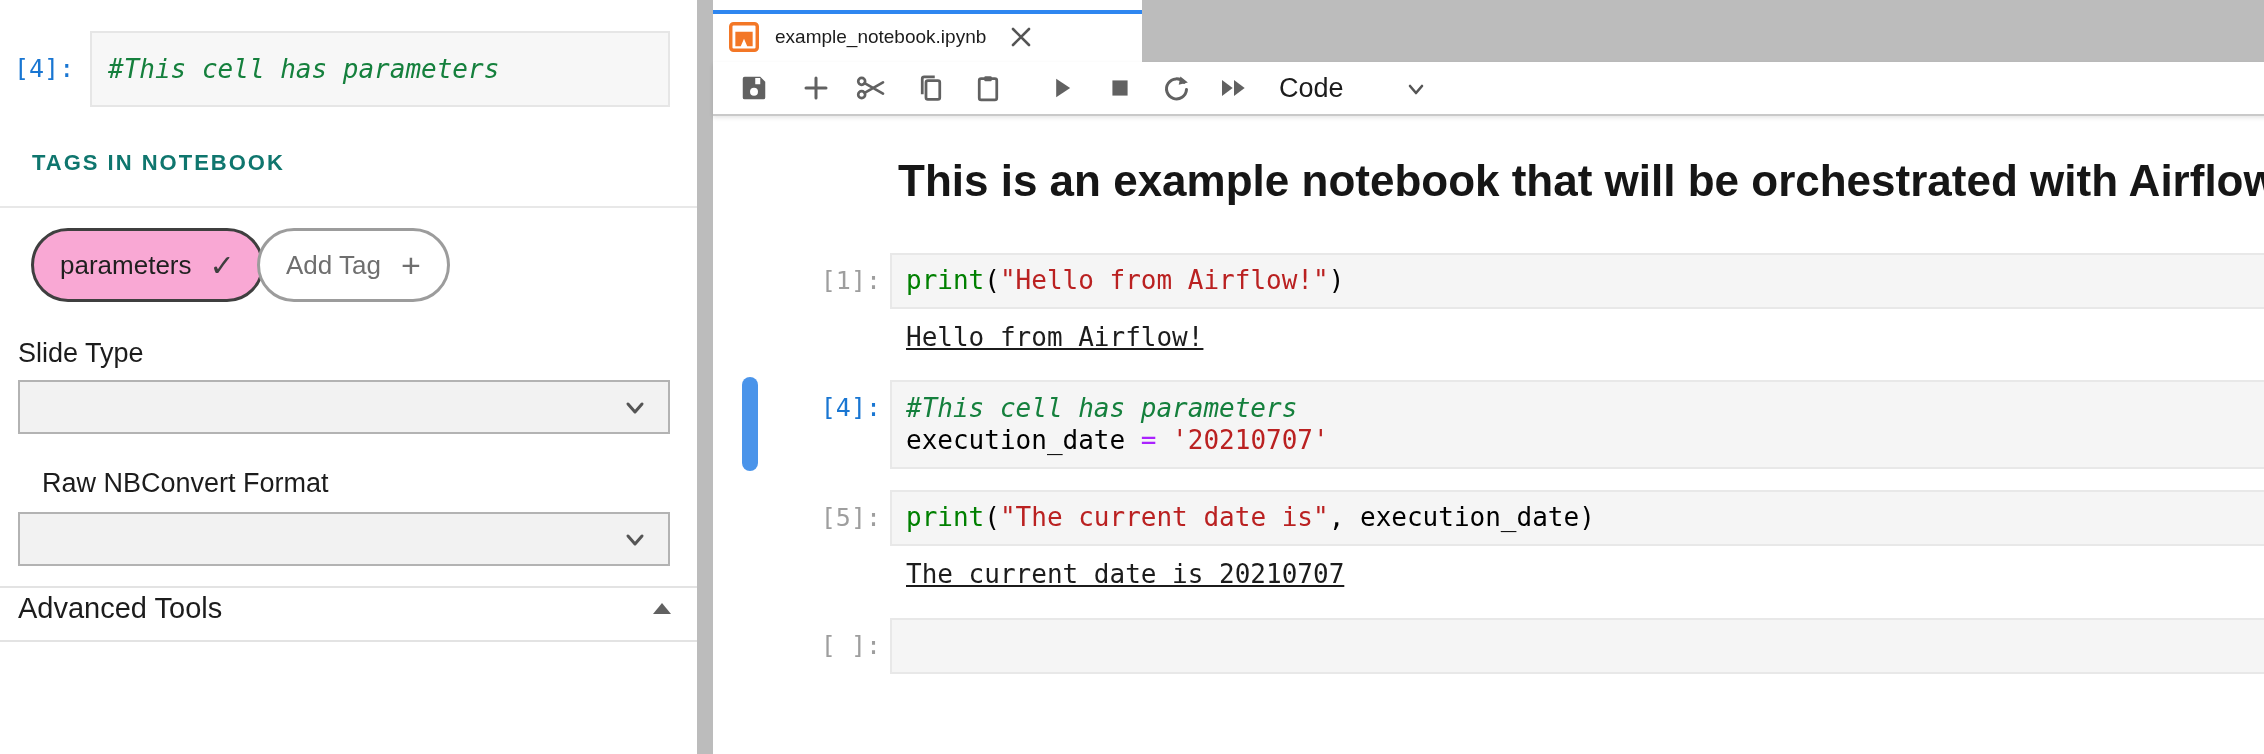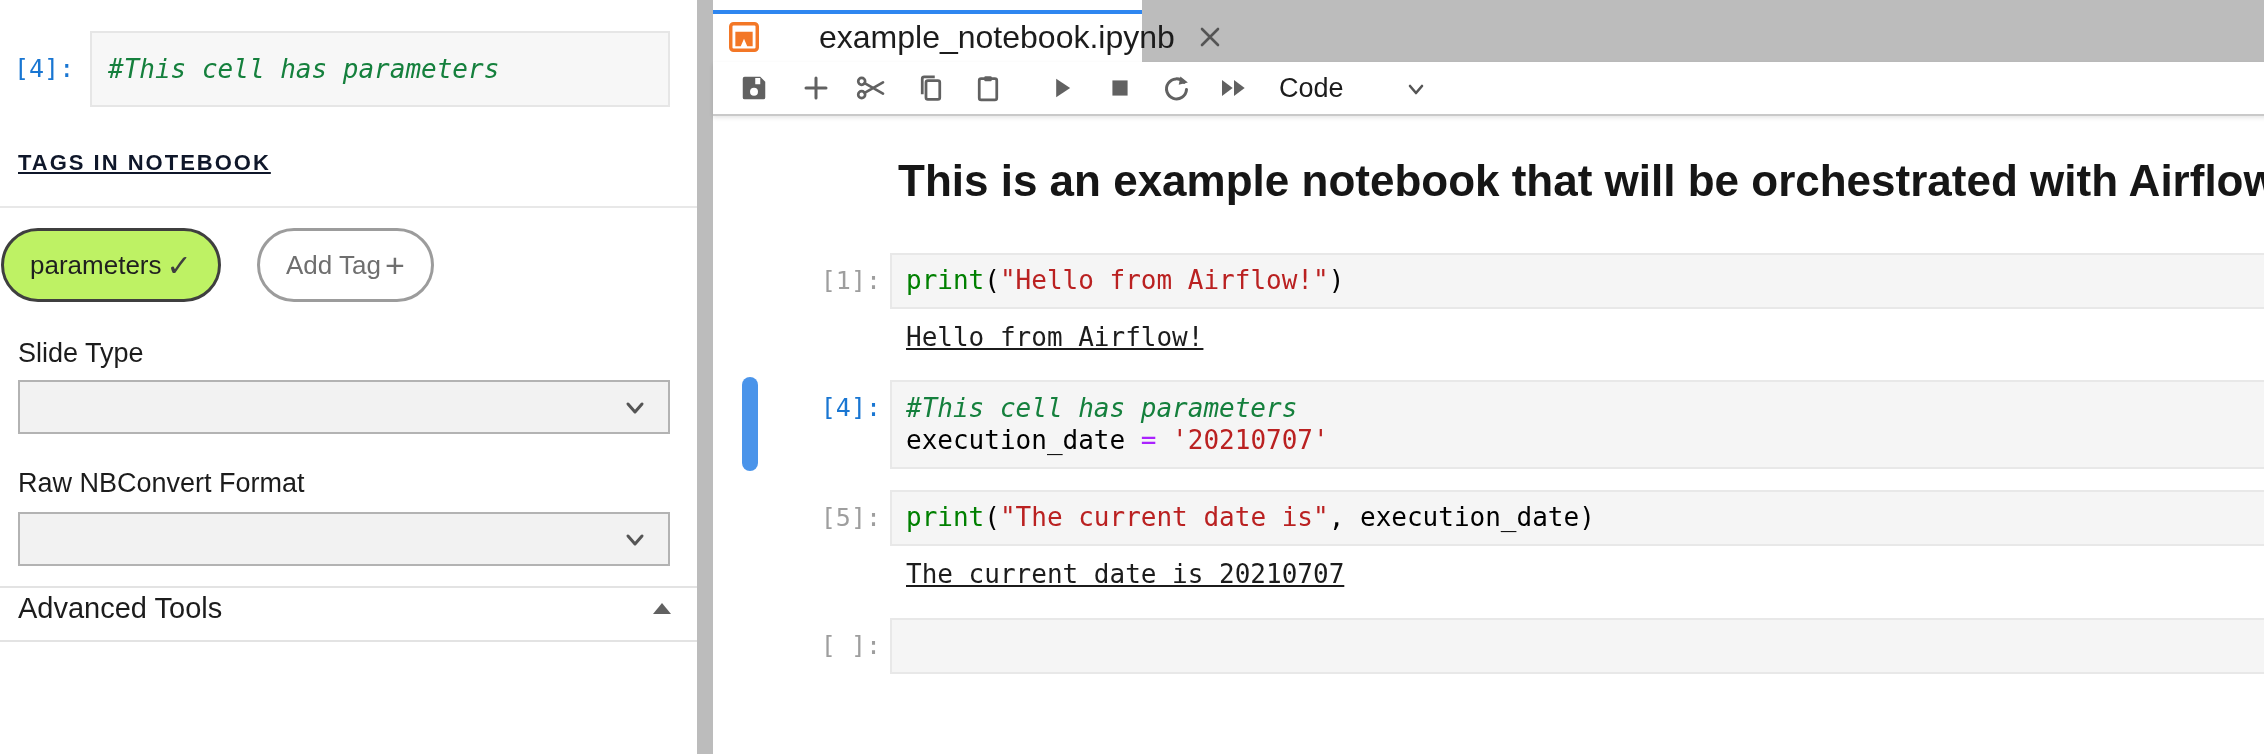--- a/index.html
+++ b/index.html
@@ -10,30 +10,30 @@
   }
 
   
   #sidebar { position:absolute; left:0; top:0; width:697px; height:754px; background:#fff; }
   .sb-prompt { position:absolute; left:14px; top:54px; width:74px; text-align:left;
     font-family:"DejaVu Sans Mono", monospace; font-size:25px; color:#1976d2; }
   .preview-box { position:absolute; left:90px; top:31px; width:580px; height:76px;
     background:#f7f7f7; border:2px solid #e6e6e6; display:flex; align-items:center;
     padding-left:16px; font-family:"DejaVu Sans Mono", monospace; font-size:26px;
     font-style:italic; color:#408080; white-space:pre; }
-  .tags-header { position:absolute; left:18px; top:150px; font-size:22px; font-weight:700;
-    letter-spacing:2px; color:#0f172a;text-decoration:underline; }
+  .tags-header { position:absolute; left:32px; top:150px; font-size:22px; font-weight:700;
+    letter-spacing:2px; color:#0f766e; }
   .sb-divider { position:absolute; left:0; top:206px; width:697px; border-top:2px solid #e8e8e8; }
   .pill { position:absolute; top:228px; height:74px; border-radius:40px;
     display:flex; align-items:center; font-size:26px; cursor:pointer; }
-  .pill-parameters { left:1px; background:#bef264; border:3px solid #3f3f3f;
-    color:#1f1f1f; padding:0 26px; gap:5px; }
+  .pill-parameters { left:31px; background:#f9a8d4; border:3px solid #3f3f3f;
+    color:#1f1f1f; padding:0 26px; gap:18px; }
   .pill-parameters .check { font-size:30px; color:#3f3f3f; }
   .pill-add { left:257px; background:#fff; border:3px solid #9c9c9c;
-    color:#6f6f6f; padding:0 26px; gap:4px; }
+    color:#6f6f6f; padding:0 26px; gap:20px; }
   .pill-add .plus { font-size:34px; color:#6f6f6f; line-height:1; }
   .sb-label { position:absolute; left:18px; font-size:27px; color:#1c1c1c;text-align:right; }
   .sb-select { position:absolute; left:18px; width:652px; height:54px;
     background:#f2f2f2; border:2px solid #b3b3b3; display:flex; align-items:center;
     justify-content:flex-end; padding-right:20px; cursor:pointer; }
   .adv-band { position:absolute; left:0; top:586px; width:697px; height:56px;
     border-top:2px solid #e3e3e3; border-bottom:2px solid #e3e3e3;
     display:flex; align-items:center; padding:0 26px 11px 18px; cursor:pointer; }
   .adv-band .adv-label { font-size:29px; color:#1c1c1c; flex:1; }
   .caret-up { width:0; height:0; border-left:9px solid transparent;
@@ -41,21 +41,21 @@
 
   
   #splitter { position:absolute; left:697px; top:0; width:16px; height:754px; background:#bcbcbc; }
 
   
   #main { position:absolute; left:713px; top:0; width:1551px; height:754px; background:#fff; }
   #tabbar { position:absolute; left:0; top:0; width:1551px; height:62px; background:#bcbcbc; }
   #tab { position:absolute; left:0; top:0; width:429px; height:62px; background:#fff;
     display:flex; align-items:center; gap:16px; padding:12px 18px 0 16px; cursor:pointer; }
   #tab-accent { position:absolute; left:0; top:10px; width:429px; height:4px; background:#2e86f0; }
-  .tab-title { font-size:32px; color:#1c1c1c; white-space:nowrap;margin-left:44px; }
+  .tab-title { font-size:19px; color:#1c1c1c; white-space:nowrap; }
   .tab-close { margin-left:6px; display:flex; align-items:center; cursor:pointer; }
 
   #toolbar { position:absolute; left:0; top:62px; width:1615px; height:54px; background:#fff;
     border-bottom:2px solid #c9c9c9; box-shadow:0 2px 4px rgba(0,0,0,0.10); }
   .tbtn { position:absolute; top:0; width:38px; height:52px; display:flex;
     align-items:center; justify-content:center; cursor:pointer; background:transparent; border:none; }
   .mode-label { position:absolute; left:566px; top:0; height:52px; line-height:52px;
     font-size:27px; color:#1c1c1c; cursor:pointer; }
   .mode-chevron { position:absolute; left:690px; top:14px; cursor:pointer; }
 
@@ -105,21 +105,21 @@
     <div class="sb-label" style="top:338px;">Slide Type</div>
     <div class="sb-select" style="top:380px;">
       <span></span>
       <span>
         <svg width="26" height="26" viewBox="0 0 26 26" fill="none">
           <polyline points="6,10 13,18 20,10" stroke="#555" stroke-width="3" stroke-linecap="round" stroke-linejoin="round"></polyline>
         </svg>
       </span>
     </div>
 
-    <div class="sb-label" style="top:468px;">Raw NBConvert Format</div>
+    <div class="sb-label" style="top:468px;margin-left:24px;">Raw NBConvert Format</div>
     <div class="sb-select" style="top:512px;">
       <span></span>
       <span>
         <svg width="26" height="26" viewBox="0 0 26 26" fill="none">
           <polyline points="6,10 13,18 20,10" stroke="#555" stroke-width="3" stroke-linecap="round" stroke-linejoin="round"></polyline>
         </svg>
       </span>
     </div>
 
     <div class="adv-band">

